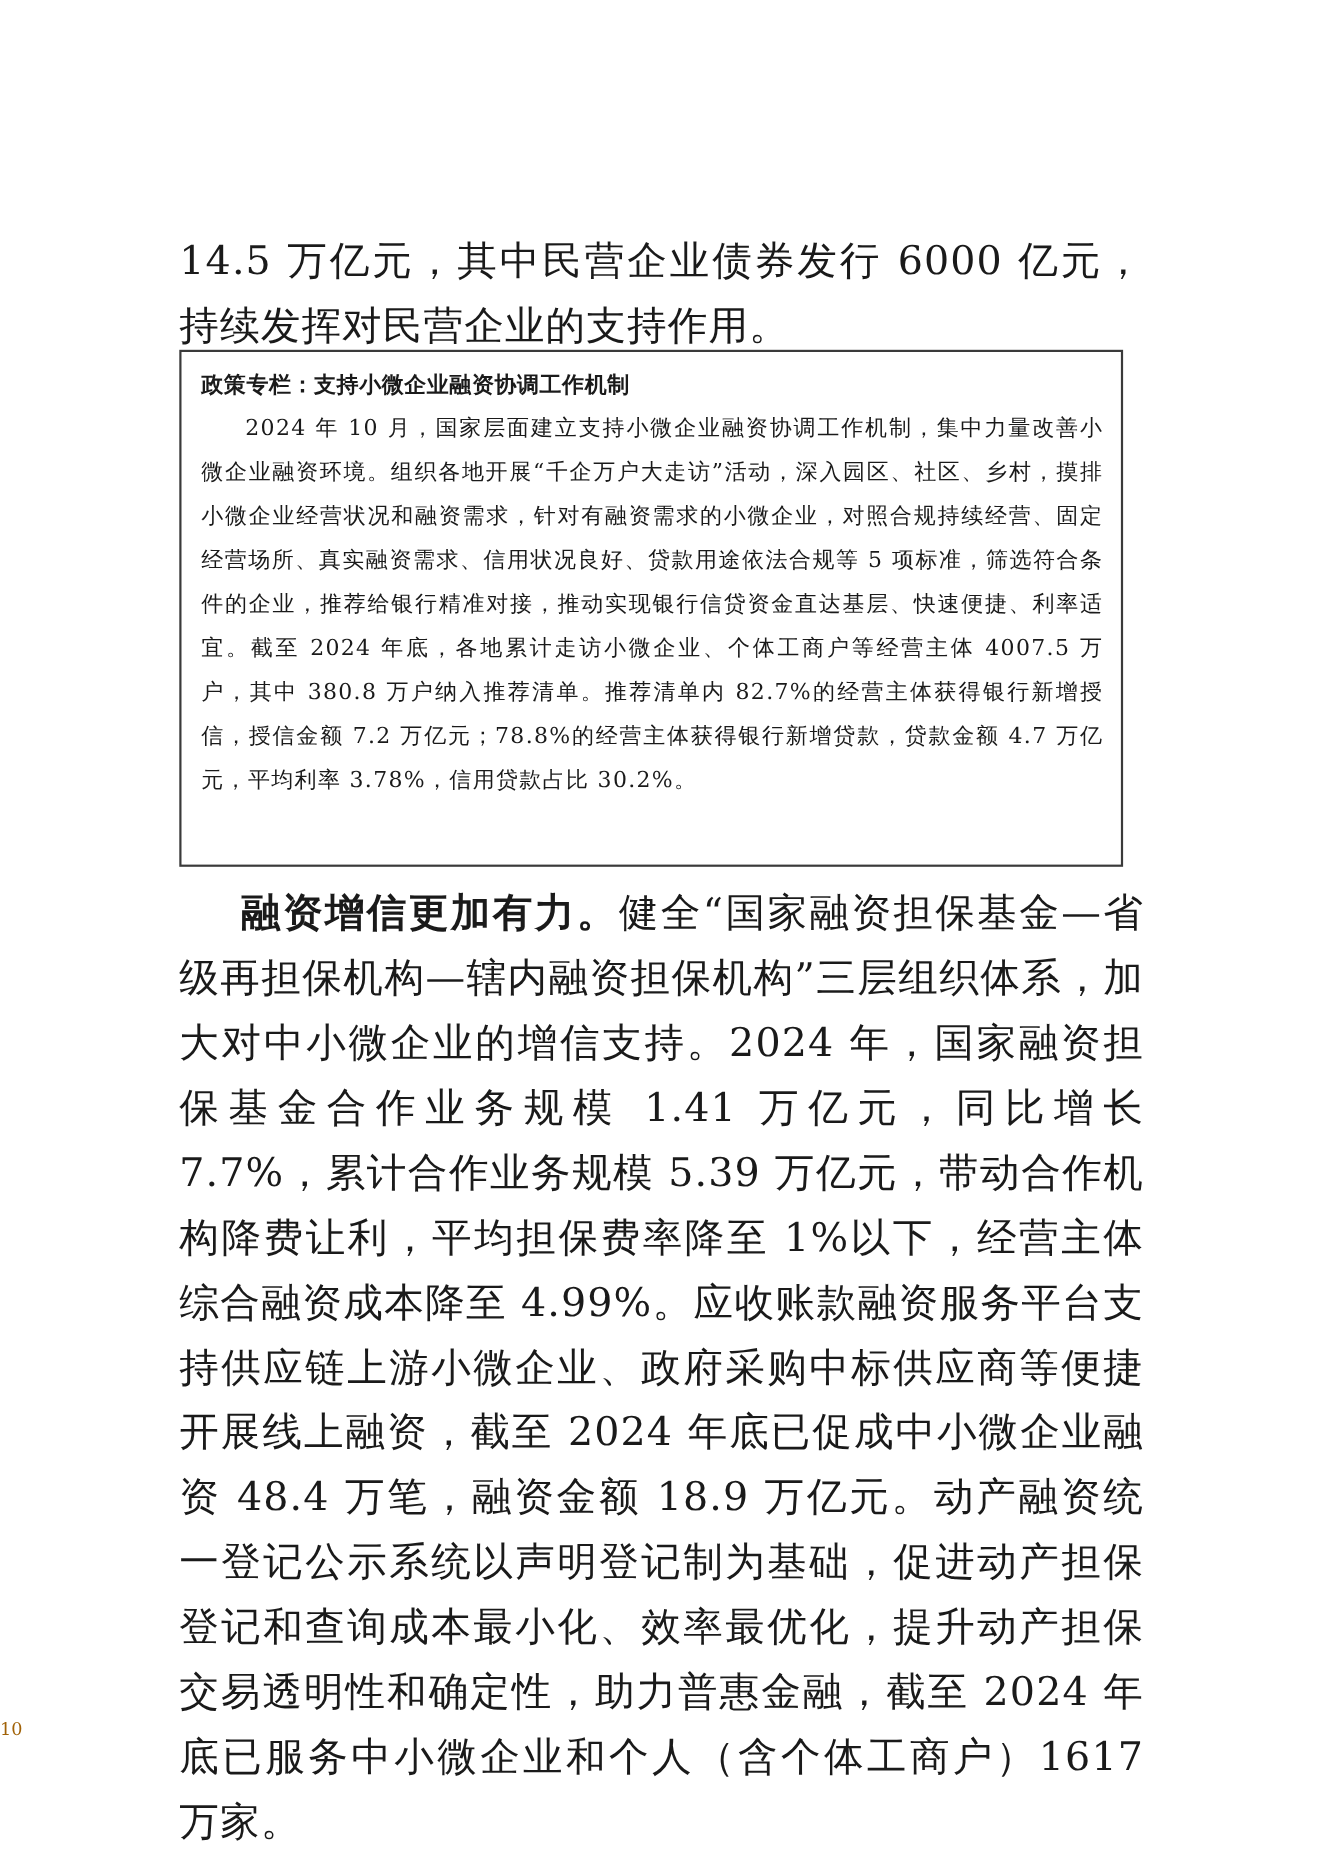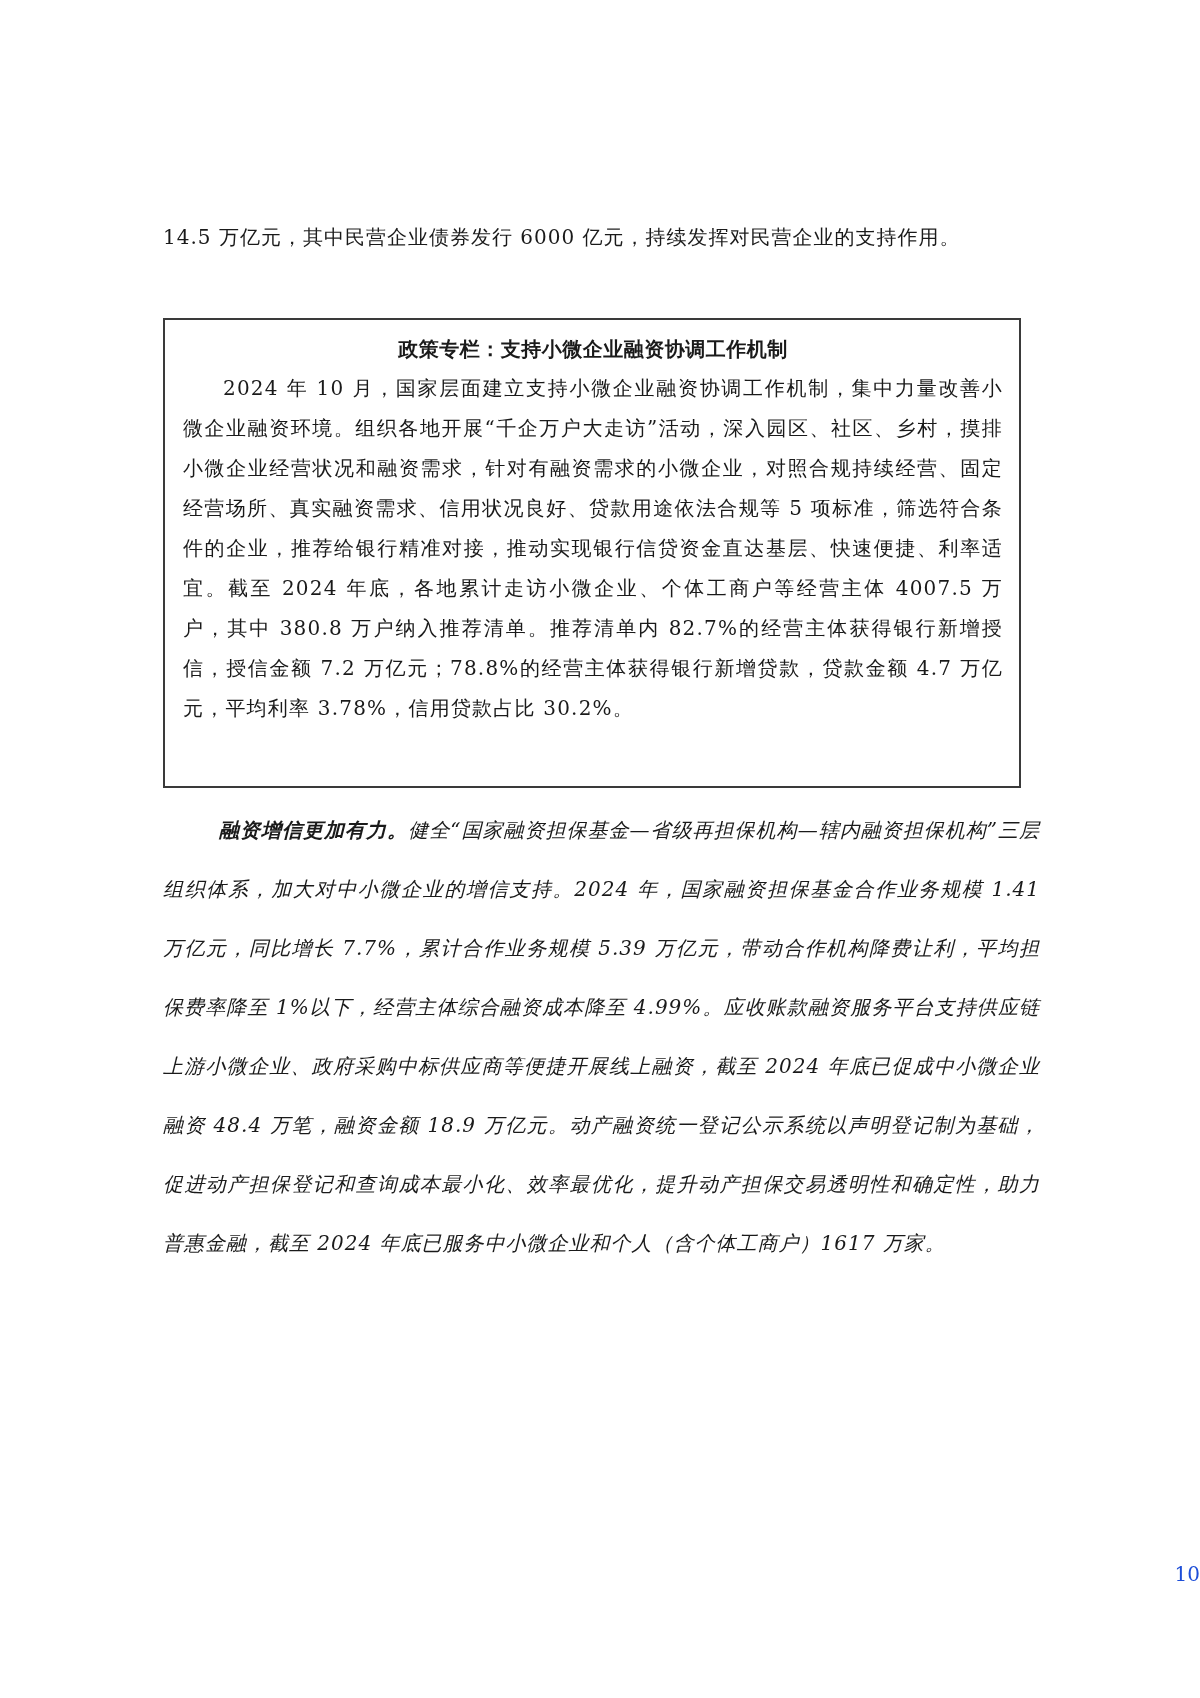--- a/index.html
+++ b/index.html
@@ -17,73 +17,72 @@
     }
     .page {
       position: absolute;
       left: 0; top: 0;
       width: 1200px; height: 1698px;
     }
     .para {
       position: absolute;
       left: 163px;
       width: 877px;
-      font-size: 20px;
+      font-size: 36px;
       line-height: 59px;
       letter-spacing: 1px;
       text-align: justify;
       margin: 0;
     }
     .para-top {
       top: 208px;
     }
     .para-main {
       top: 801px;
       text-indent: 56px;
-      font-style: italic;
     }
     .lead {
       font-family: "DejaVu Sans", "Liberation Sans", sans-serif;
       font-weight: bold;
     }
     .policy-box {
       position: absolute;
       left: 163px;
       top: 318px;
       width: 858px;
       height: 470px;
       border: 2px solid #3a3a3a;
       box-sizing: border-box;
       padding: 14px 16px 10px 18px;
     }
     .policy-title {
       font-family: "DejaVu Sans", "Liberation Sans", sans-serif;
       font-weight: bold;
       font-size: 20px;
       line-height: 30px;
-      text-align: center;
+      text-align: left;
       margin: 0 0 4px 0;
       letter-spacing: 0.5px;
     }
     .policy-body {
       font-size: 20px;
       line-height: 40px;
       text-align: justify;
       text-indent: 40px;
       margin: 0;
       letter-spacing: 1.2px;
     }
     .page-number {
       position: absolute;
       left: 0;
       width: 1200px;
       top: 1562px;
-      text-align: right;
-      font-size: 20px;
-      color: #1d4ed8;
+      text-align: left;
+      font-size: 16px;
+      color: #a16207;
     }
   </style>
 </head>
 <body>
 
 <div class="page">
 
   <p class="para para-top">14.5 万亿元，其中民营企业债券发行 6000 亿元，持续发挥对民营企业的支持作用。</p>
 
   <div class="policy-box">

